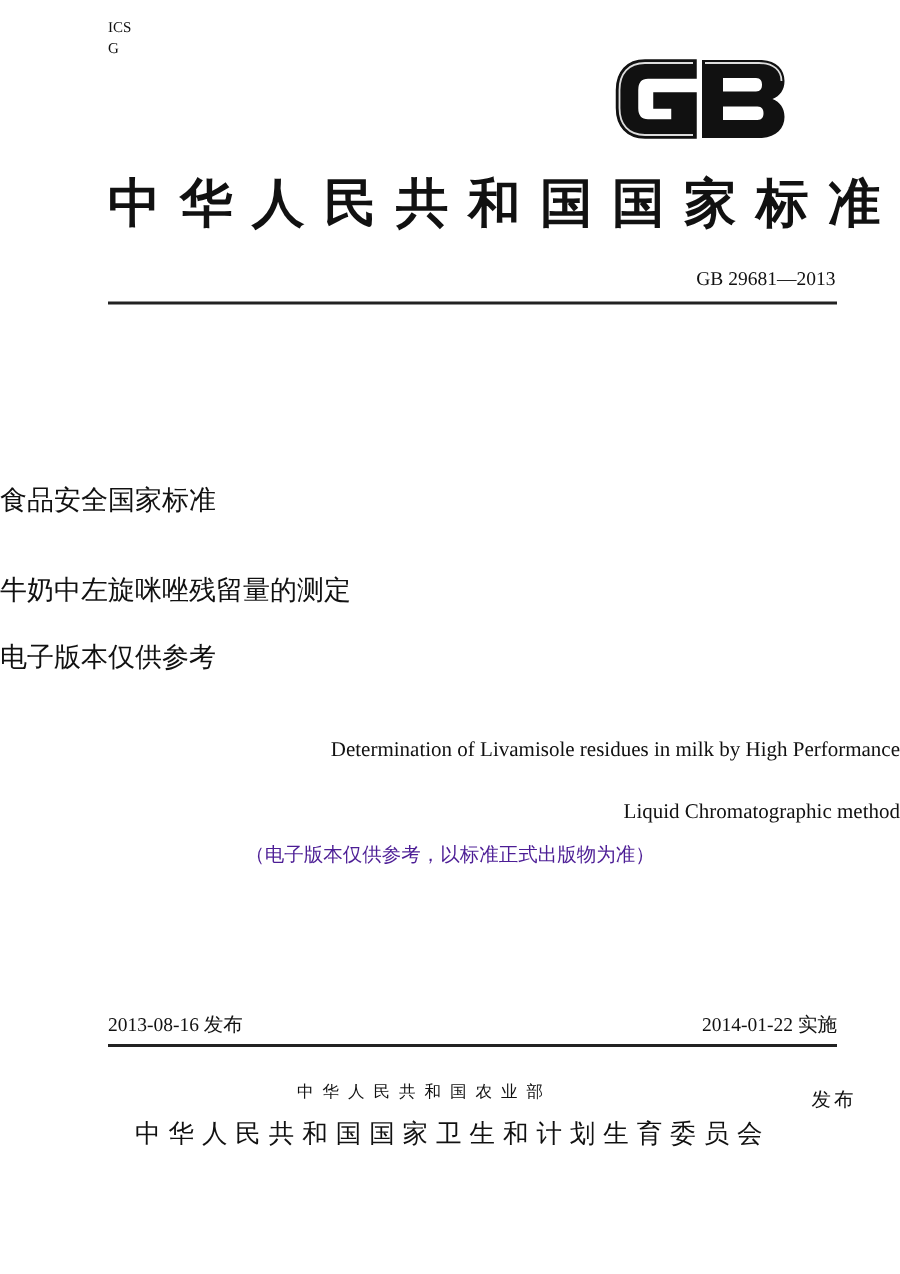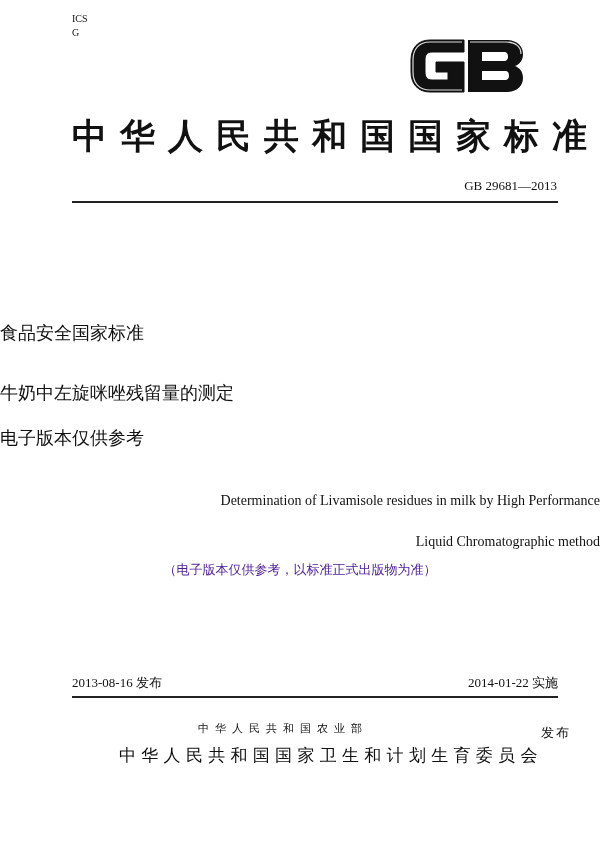--- a/index.html
+++ b/index.html
@@ -27,21 +27,21 @@
     #en-title-1 { top: 491px; }
     #en-title-2 { top: 532px; }
 
     #notice { width: 600px; left: 0; top: 560px; text-align: center; font-size: 13px; color: #4c1d95; line-height: 20px; }
 
     #issue-date { left: 72px; top: 674px; font-size: 13px; }
     #impl-date { right: 42px; top: 674px; font-size: 13px; }
 
     #issuer-1 { left: 198px; top: 716px; font-size: 11px; letter-spacing: 6px; line-height: 24px; }
     #issuer-suffix { left: 497px; top: 724px; font-size: 13px; letter-spacing: 2px; margin-left: 44px; }
-    #issuer-2 { left: 90px; top: 744px; font-size: 17px; letter-spacing: 5.3px; line-height: 24px; white-space: nowrap; margin-left: 29px; }
+    #issuer-2 { left: 90px; top: 744px; font-size: 17px; letter-spacing: 5.3px; line-height: 24px; white-space: nowrap; }
   </style>
 </head>
 <body>
 
 <div id="ics" class="abs serif">
   <div>ICS</div>
   <div>G</div>
 </div>
 
 <div id="logo" class="abs">

